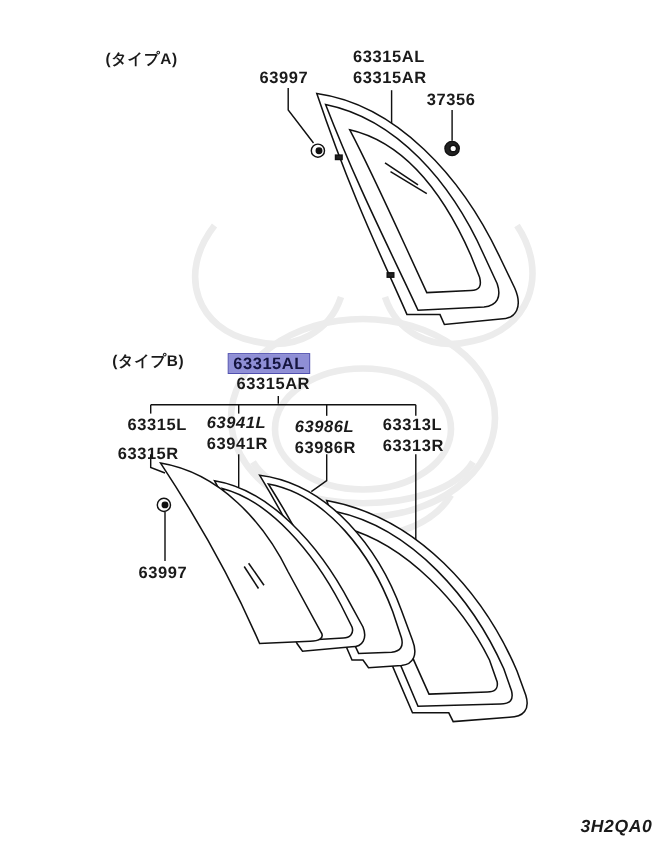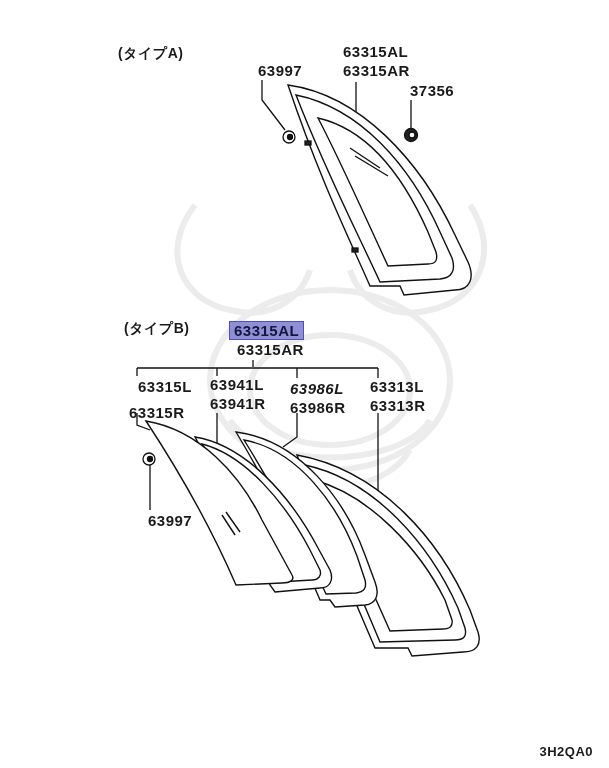--- a/index.html
+++ b/index.html
@@ -1,23 +1,23 @@
 <!DOCTYPE html>
 <html><head>
   <meta charset="utf-8">
   <style>
     html, body { margin: 0; padding: 0; background: #ffffff; }
     body { width: 609px; height: 768px; position: relative; overflow: hidden;
            font-family: "Liberation Sans", "DejaVu Sans", sans-serif; color: #111; }
     #canvas { position: absolute; left: 0; top: 0; width: 609px; height: 768px; }
     .lbl { position: absolute; font-size: 15px; font-weight: bold; letter-spacing: 0.5px;
-           line-height: 17px; white-space: nowrap; color: #1a1a1a; margin-left: 22px; }
+           line-height: 17px; white-space: nowrap; color: #1a1a1a; }
     .section { font-size: 14px; }
     .hl { background: #8f8fd6; outline: 1px solid #5050b0; color: #151540; padding: 0 4px; }
-    .code { position: absolute; right: 16px; bottom: 8px; font-size: 13px; font-weight: bold; }
+    .code { position: absolute; right: 16px; bottom: 8px; font-size: 16px; font-weight: bold; font-style: italic; }
     svg { position: absolute; left: 0; top: 0; }
   </style>
 </head>
 <body>
 
 <div id="canvas">
 
   <svg width="609" height="768" viewBox="0 0 609 768">
 
     <g stroke="#ececec" stroke-width="6" fill="none">
@@ -93,21 +93,21 @@
   <div class="lbl" style="left:321px;top:43px;">63315AL</div>
   <div class="lbl" style="left:321px;top:62px;">63315AR</div>
   <div class="lbl" style="left:388px;top:82px;">37356</div>
 
   <div class="lbl section" style="left:102px;top:320px;">(タイプB)</div>
   <div class="lbl hl" style="left:208px;top:322px;">63315AL</div>
   <div class="lbl" style="left:215px;top:341px;">63315AR</div>
 
   <div class="lbl" style="left:116px;top:378px;">63315L</div>
   <div class="lbl" style="left:107px;top:404px;">63315R</div>
-  <div class="lbl" style="left:188px;top:376px;">63941L</div>
+  <div class="lbl" style="left:188px;top:376px;font-style:italic;">63941L</div>
   <div class="lbl" style="left:188px;top:395px;">63941R</div>
   <div class="lbl" style="left:268px;top:380px;font-style:italic;">63986L</div>
   <div class="lbl" style="left:268px;top:399px;">63986R</div>
   <div class="lbl" style="left:348px;top:378px;">63313L</div>
   <div class="lbl" style="left:348px;top:397px;">63313R</div>
   <div class="lbl" style="left:126px;top:512px;">63997</div>
 
   <div class="lbl code">3H2QA0</div>
 </div>
 

